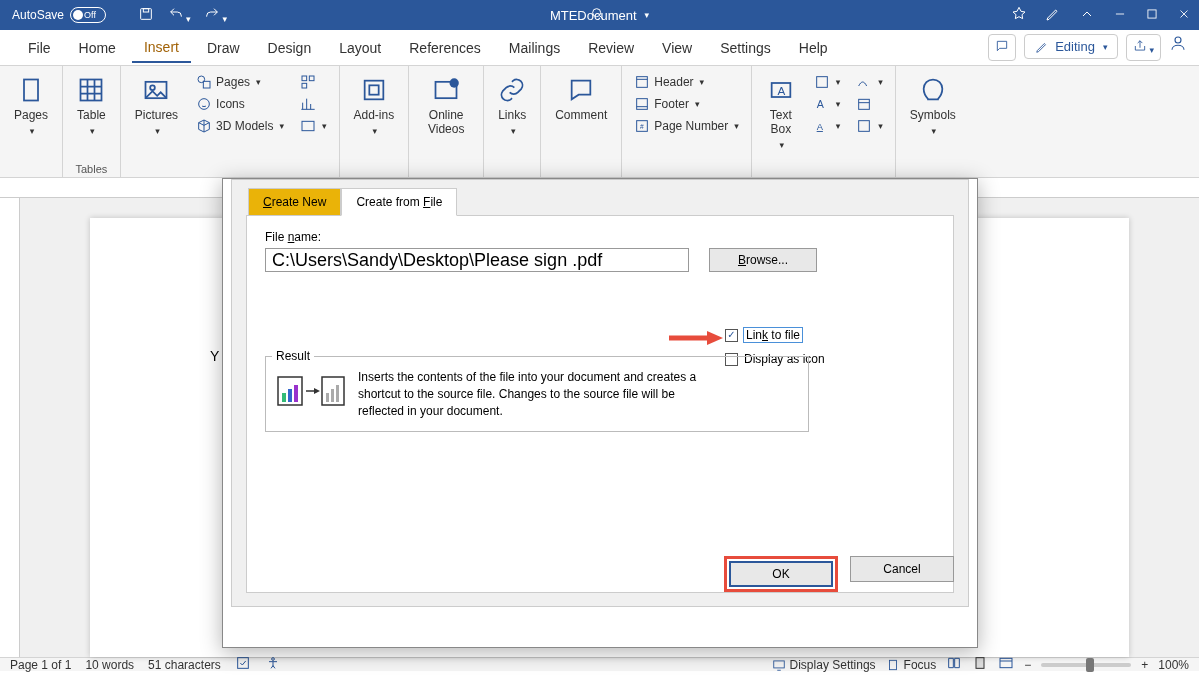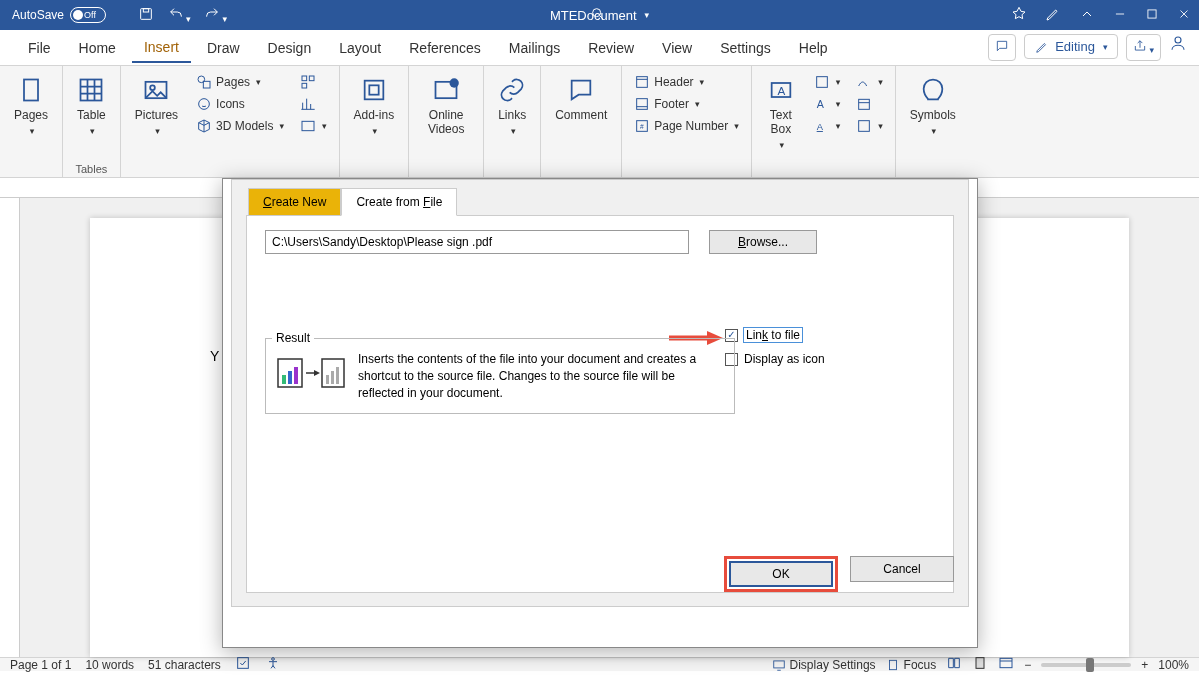--- a/index.html
+++ b/index.html
@@ -53,28 +53,28 @@
   .dlg-title { height:32px; display:flex; align-items:center; padding:0 12px; font-size:13px;}
   .dlg-title .controls { margin-left:auto; display:flex; gap:20px; font-size:14px; color:#333;}
   .dlg-body { background:#f0f0f0; border:1px solid #ccc; margin:0 8px 8px; height:calc(100% - 40px); position:relative;}
   .dlg-tabs { display:flex; padding-top:8px; padding-left:16px;}
   .dlg-tab { padding:6px 14px; font-size:12px; background:#eab308; border:1px solid #ccc; border-bottom:none; cursor:pointer;}
   .dlg-tab.active { background:#fff; border-bottom:1px solid #fff; position:relative; z-index:2;}
   .dlg-panel { background:#fff; border:1px solid #ccc; margin:0 14px 14px; padding:14px 18px 14px; position:relative; height:378px; margin-top:-1px;}
   .fld-label { font-size:12px; margin-bottom:4px;}
   .fld-label .u { text-decoration:underline;}
   .field-row { display:flex; gap:20px; align-items:center;}
-  .text-input { width:424px; height:24px; border:1px solid #999; font-size:12px; padding:2px 6px; background:#fff;}
+  .text-input { width:424px; height:24px; border:1px solid #999; font-size:18px; padding:2px 6px; background:#fff;}
   .browse-btn { width:108px; height:24px; font-size:12px; background:#e8e8e8; border:1px solid #999; cursor:pointer;}
   .checks { position:absolute; left:478px; top:112px; font-size:12px;}
   .check-row { display:flex; align-items:center; gap:6px; margin-bottom:10px;}
   .check-box { width:13px; height:13px; border:1px solid #555; background:#fff; display:flex; align-items:center; justify-content:center; font-size:10px; line-height:1;}
   .check-box.checked::after { content:"✓"; color:#2b579a;}
   .highlighted { outline:1px solid #4a90d9; padding:0 2px;}
-  .result-box { border:1px solid #bbb; padding:12px 10px 12px; margin-top:84px; width:470px; position:relative;}
+  .result-box { border:1px solid #bbb; padding:12px 10px 12px; margin-top:84px; width:544px; position:relative;}
   .result-legend { position:absolute; top:-8px; left:6px; background:#fff; padding:0 4px; font-size:12px;}
   .result-body { display:flex; gap:12px; align-items:flex-start;}
   .result-text { font-size:12px; line-height:1.4; max-width:360px;}
   .dlg-buttons { position:absolute; right:14px; bottom:14px; display:flex; gap:12px;}
   .dlg-btn { width:104px; height:26px; font-size:12px; border:1px solid #999; background:#e8e8e8; cursor:pointer;}
   .ok-highlight { border:3px solid #e74c3c; padding:2px; background:#fff;}
   .ok-highlight .dlg-btn { border:2px solid #2b579a; background:#e8e8e8;}
   .arrow { position:absolute; left:420px; top:112px; color:#e74c3c;}
 
   .caret { font-size:9px; margin-left:2px;}
@@ -428,20 +428,21 @@
   </div>
 </div>
 
 <div class="dialog">
   <div class="dlg-body">
     <div class="dlg-tabs">
       <div class="dlg-tab"><span style="text-decoration:underline">C</span>reate New</div>
       <div class="dlg-tab active">Create from <span style="text-decoration:underline">F</span>ile</div>
     </div>
     <div class="dlg-panel">
+      <div class="fld-label"><span>File </span><span class="u">n</span><span>ame:</span></div>
       <div class="field-row">
         <input class="text-input" value="C:\Users\Sandy\Desktop\Please sign .pdf" style="">
         <button class="browse-btn"><span style="text-decoration:underline">B</span>rowse...</button>
       </div>
 
       <svg class="arrow" width="56" height="20" viewBox="0 0 56 20">
         <defs>
             <linearGradient id="g">
               <stop offset="0" stop-color="#e74c3c"></stop>
             </linearGradient>

